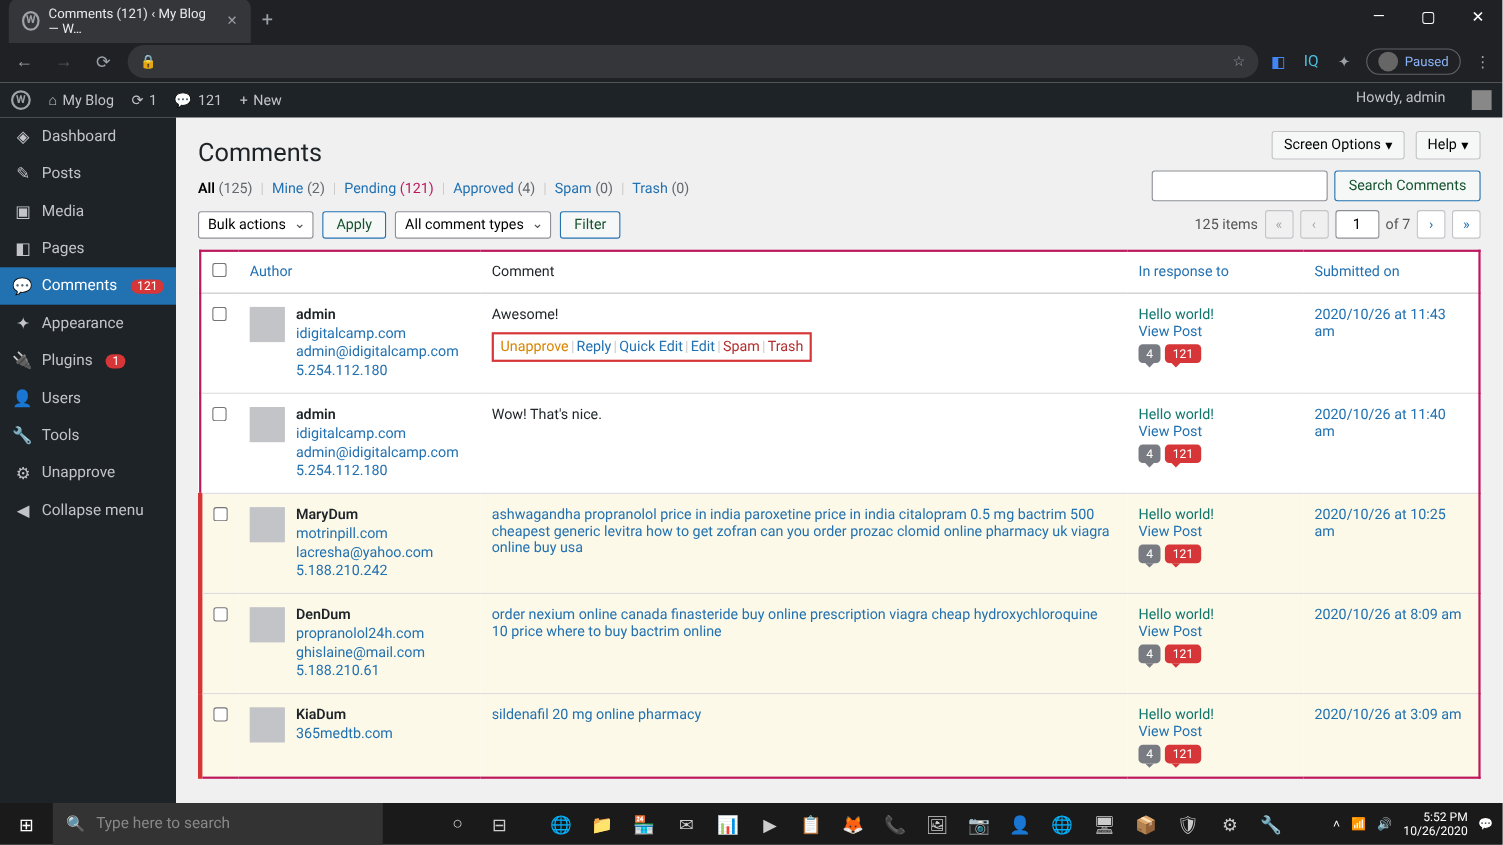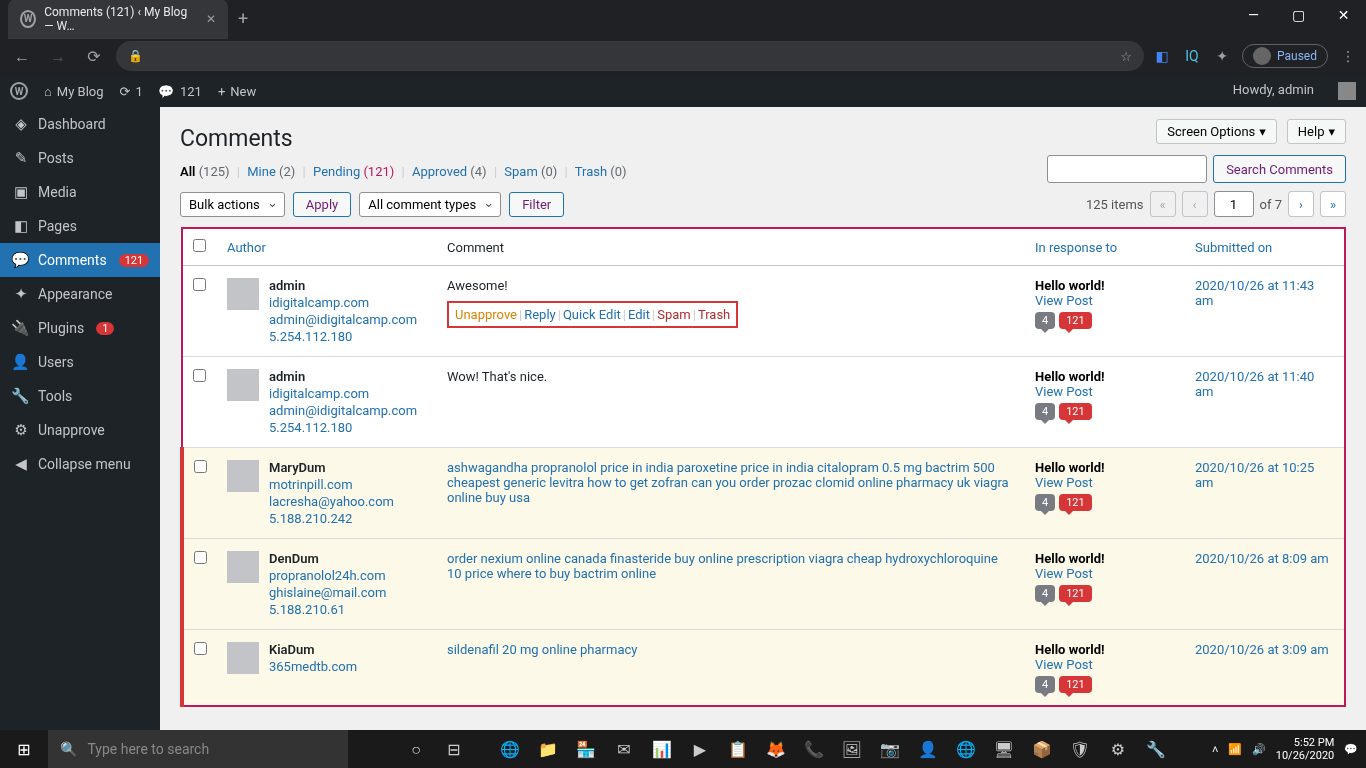--- a/index.html
+++ b/index.html
@@ -35,21 +35,21 @@
 .top-options { position: absolute; right: 20px; top: 12px; display: flex; gap: 10px; }
 .top-opt-btn { background: #f6f7f7; border: 1px solid #c3c4c7; padding: 4px 10px; font-size: 13px; cursor: pointer; border-radius: 3px; display: flex; align-items: flex-start; gap: 4px; }
 h1.page-title { font-size: 23px; font-weight: 400; padding: 18px 0 12px; color: #1d2327; }
 .status-filters { font-size: 13px; color: #646970; margin-bottom: 12px; }
 .status-filters a { color: #2271b1; text-decoration: none; }
 .status-filters .current { color: #000; font-weight: 600; }
 .status-filters .sep { color: #ccc; margin: 0 4px; }
 .toolbar-row { display: flex; align-items: center; gap: 8px; margin-bottom: 10px; }
 .select-ctrl { border: 1px solid #8c8f94; border-radius: 3px; padding: 4px 24px 4px 8px; background: #fff; font-size: 13px; position: relative; cursor: pointer; }
 .select-ctrl::after { content: "⌄"; position: absolute; right: 6px; top: 2px; color: #555; }
-.btn { border: 1px solid #2271b1; background: #f6f7f7; color: #701a75; padding: 4px 12px; border-radius: 3px; cursor: pointer; font-size: 13px; }
+.btn { border: 1px solid #2271b1; background: #f6f7f7; color: #14532d; padding: 4px 12px; border-radius: 3px; cursor: pointer; font-size: 13px; }
 .pagination { margin-left: auto; display: flex; align-items: center; gap: 6px; font-size: 13px; color: #555; }
 .page-btn { border: 1px solid #c3c4c7; background: #fff; width: 26px; height: 26px; display: inline-flex; align-items: center; justify-content: center; cursor: pointer; border-radius: 3px; color: #2271b1; }
 .page-btn.disabled { background: #f0f0f1; color: #a7aaad; }
 .page-input { border: 1px solid #8c8f94; width: 40px; height: 26px; text-align: center; border-radius: 3px; }
 .search-row { position: absolute; right: 20px; top: 48px; display: flex; gap: 6px; }
 .search-in { border: 1px solid #8c8f94; border-radius: 3px; padding: 4px 8px; width: 160px; height: 28px; }
 .comments-table { width: 100%; border: 2px solid #be185d; background: #fff; border-collapse: collapse; font-size: 13px; }
 .comments-table th { text-align: left; padding: 10px 10px; font-weight: 400; color: #2271b1; border-bottom: 1px solid #c3c4c7; }
 .comments-table th.cb { width: 30px; }
 .comments-table td { padding: 12px 10px; vertical-align: top; border-bottom: 1px solid #dcdcde; }
@@ -62,21 +62,21 @@
 .author-cell .info a { color: #2271b1; text-decoration: none; }
 .comment-text { color: #2271b1; }
 .comment-text.normal { color: #1d2327; }
 .row-actions { margin-top: 8px; font-size: 13px; }
 .row-actions a { text-decoration: none; }
 .row-actions .unapprove { color: #d98500; }
 .row-actions .link { color: #2271b1; }
 .row-actions .danger { color: #b32d2e; }
 .row-actions .pipe { color: #ccc; margin: 0 2px; }
 .red-box { border: 2px solid #d63638; padding: 4px 6px; display: inline-block; text-align: center; }
-.response-cell a { color: #000000; text-decoration: none; font-weight: 700; }
+.response-cell a { color: #0f766e; text-decoration: none; font-weight: 400; }
 .response-cell .vp { color: #2271b1; font-weight: 400; display: block; font-size: 13px; }
 .bubble-group { display: flex; align-items: center; gap: 4px; margin-top: 4px; }
 .bubble { background: #787c82; color: #fff; border-radius: 4px; padding: 2px 7px; font-size: 11px; position: relative; }
 .bubble::after { content: ""; position: absolute; bottom: -4px; left: 6px; border: 4px solid transparent; border-top-color: #787c82; border-bottom: none; }
 .bubble.red { background: #d63638; }
 .bubble.red::after { border-top-color: #d63638; }
 .date-cell { color: #2271b1; }
 .taskbar { background: #1a1a1a; height: 38px; display: flex; align-items: center; position: absolute; bottom: 0; left: 0; right: 0; }
 .start-btn { width: 48px; height: 38px; display: flex; align-items: center; justify-content: center; color: #fff; cursor: pointer; }
 .search-box { background: #333; height: 38px; display: flex; align-items: center; padding: 0 12px; gap: 10px; color: #888; font-size: 14px; width: 300px; }

